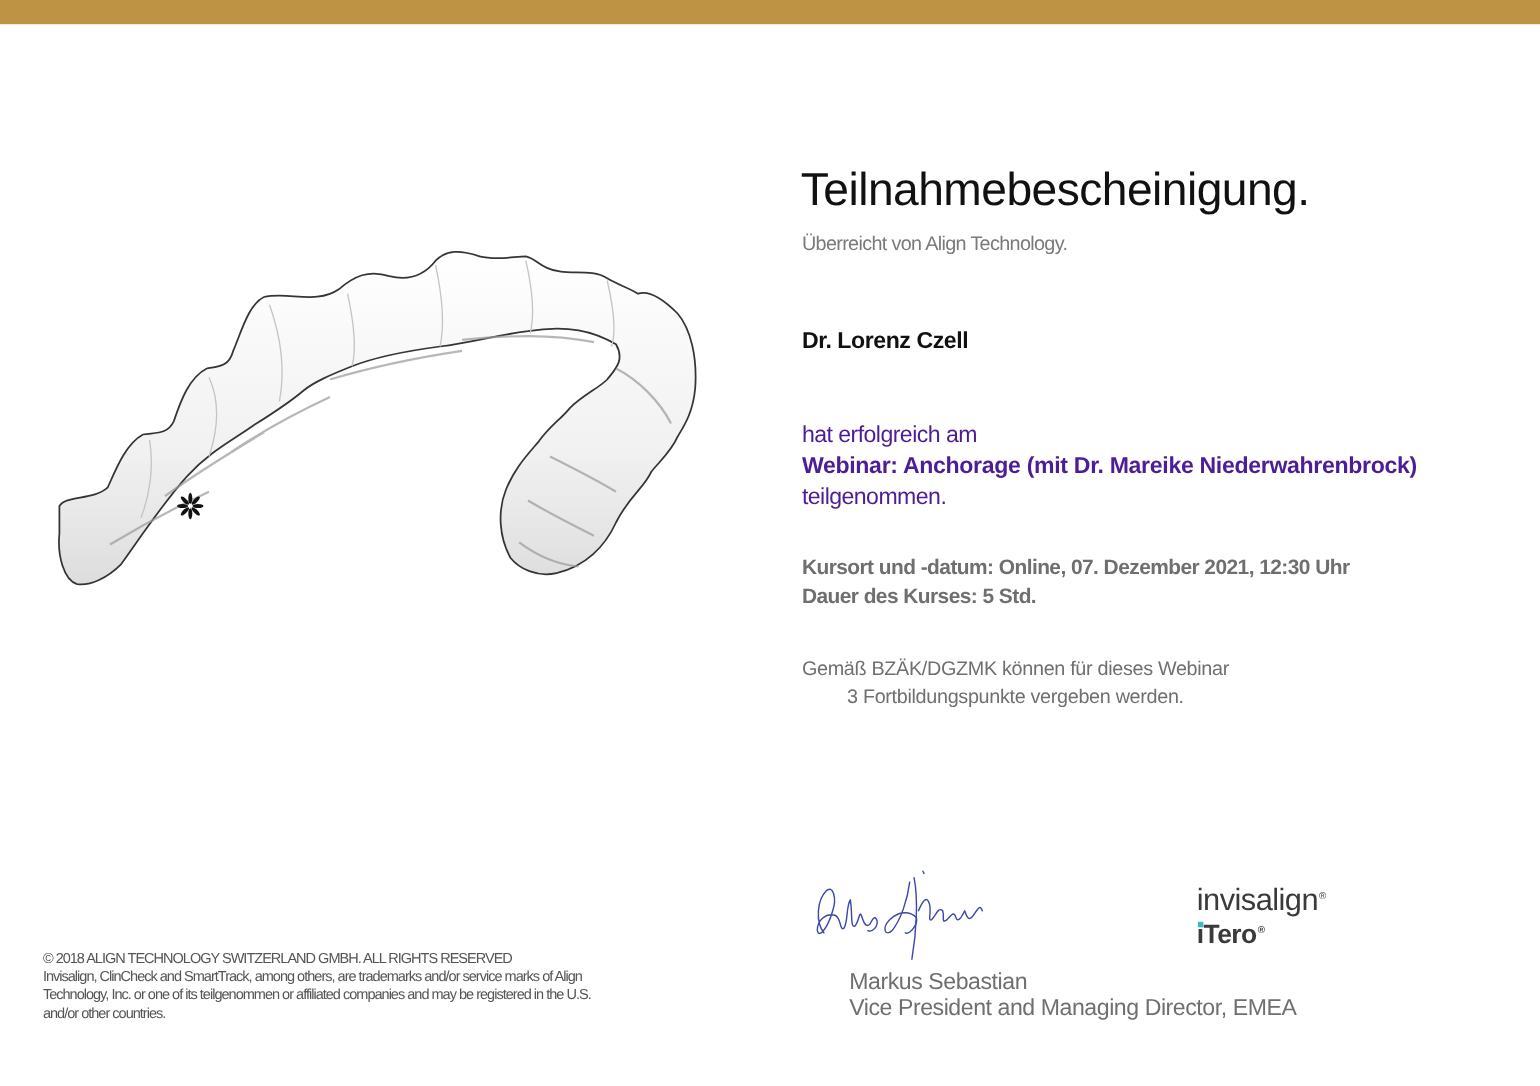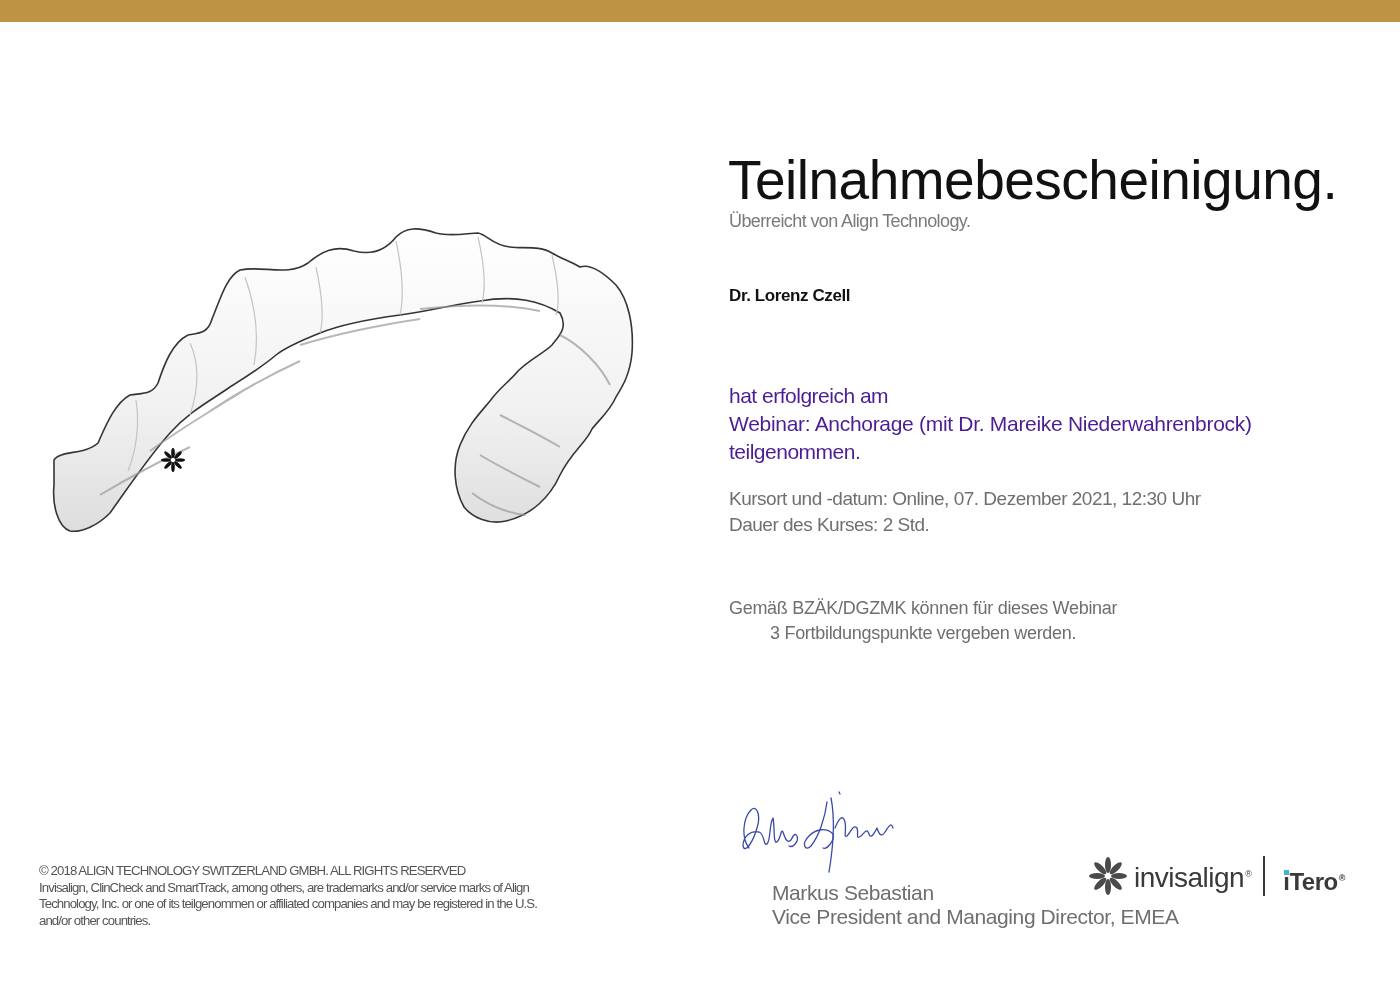--- a/index.html
+++ b/index.html
@@ -26,63 +26,63 @@
       position: absolute;
       left: 40px;
       top: 215px;
       width: 610px;
       height: 330px;
     }
     .title {
       position: absolute;
       left: 728px;
       top: 148px;
-      font-size: 55px;
+      font-size: 42px;
       font-weight: 400;
       letter-spacing: -0.5px;
       color: #111111;
       white-space: nowrap;
     }
     .subtitle {
       position: absolute;
       left: 729px;
       top: 211px;
       font-size: 18px;
       letter-spacing: -0.6px;
       color: #7a7a7a;
       white-space: nowrap;
     }
     .recipient {
       position: absolute;
       left: 729px;
-      top: 286px;
-      font-size: 17px;
+      top: 298px;
+      font-size: 21px;
       font-weight: 700;
       letter-spacing: -0.4px;
       color: #111111;
       white-space: nowrap;
     }
     .body-text {
       position: absolute;
       left: 729px;
       top: 382px;
       font-size: 21px;
       line-height: 28px;
       letter-spacing: -0.5px;
       color: #4c1d95;
       white-space: nowrap;
     }
-    .body-text .bold { font-weight: 400; letter-spacing: -0.3px; }
+    .body-text .bold { font-weight: 700; letter-spacing: -0.3px; }
     .course-info {
       position: absolute;
       left: 729px;
-      top: 486px;
+      top: 504px;
       font-size: 19px;
       line-height: 26px;
-      font-weight: 400;
+      font-weight: 700;
       letter-spacing: -0.5px;
       color: #6f6f6f;
       white-space: nowrap;
     }
     .points {
       position: absolute;
       left: 729px;
       top: 596px;
       font-size: 18px;
       line-height: 25px;
@@ -115,24 +115,25 @@
       top: 863px;
       font-size: 13.2px;
       line-height: 16.5px;
       letter-spacing: -0.9px;
       color: #555555;
       white-space: nowrap;
     }
     .logos {
       position: absolute;
       left: 1088px;
-      top: 852px;
+      top: 804px;
       height: 44px;
       display: flex;
-      align-items: flex-end;
+      align-items: flex-start;
+      flex-direction: column;
     }
     .logo-star {
       width: 40px; height: 40px;
       margin-right: 6px;
     }
     .logo-invisalign {
       font-size: 28px;
       font-weight: 400;
       letter-spacing: -0.5px;
       color: #3a3a3a;
@@ -222,21 +223,21 @@
 <div class="recipient">Dr. Lorenz Czell</div>
 
 <div class="body-text">
   <div>hat erfolgreich am</div>
   <div class="bold">Webinar: Anchorage (mit Dr. Mareike Niederwahrenbrock)</div>
   <div>teilgenommen.</div>
 </div>
 
 <div class="course-info">
   <div>Kursort und -datum: Online, 07. Dezember 2021, 12:30 Uhr</div>
-  <div>Dauer des Kurses: 2 Std.</div>
+  <div>Dauer des Kurses: 5 Std.</div>
 </div>
 
 <div class="points">
   <div>Gemäß BZÄK/DGZMK können für dieses Webinar</div>
   <div>3 Fortbildungspunkte vergeben werden.</div>
 </div>
 
 <svg class="signature" viewBox="0 0 170 90" xmlns="http://www.w3.org/2000/svg">
   <g fill="none" stroke="#3b4aa8" stroke-width="1.3" stroke-linecap="round" stroke-linejoin="round">
     <path d="M14 60 C 6 50, 8 30, 16 22 C 22 16, 26 28, 22 40 C 18 54, 10 66, 8 58 C 8 48, 16 42, 24 44 C 30 46, 28 58, 32 56 C 36 52, 34 36, 38 30 C 40 40, 38 56, 42 54 C 46 50, 46 40, 48 44 C 50 50, 52 56, 56 52 C 58 48, 60 44, 62 48 C 64 54, 58 60, 54 58"></path>

